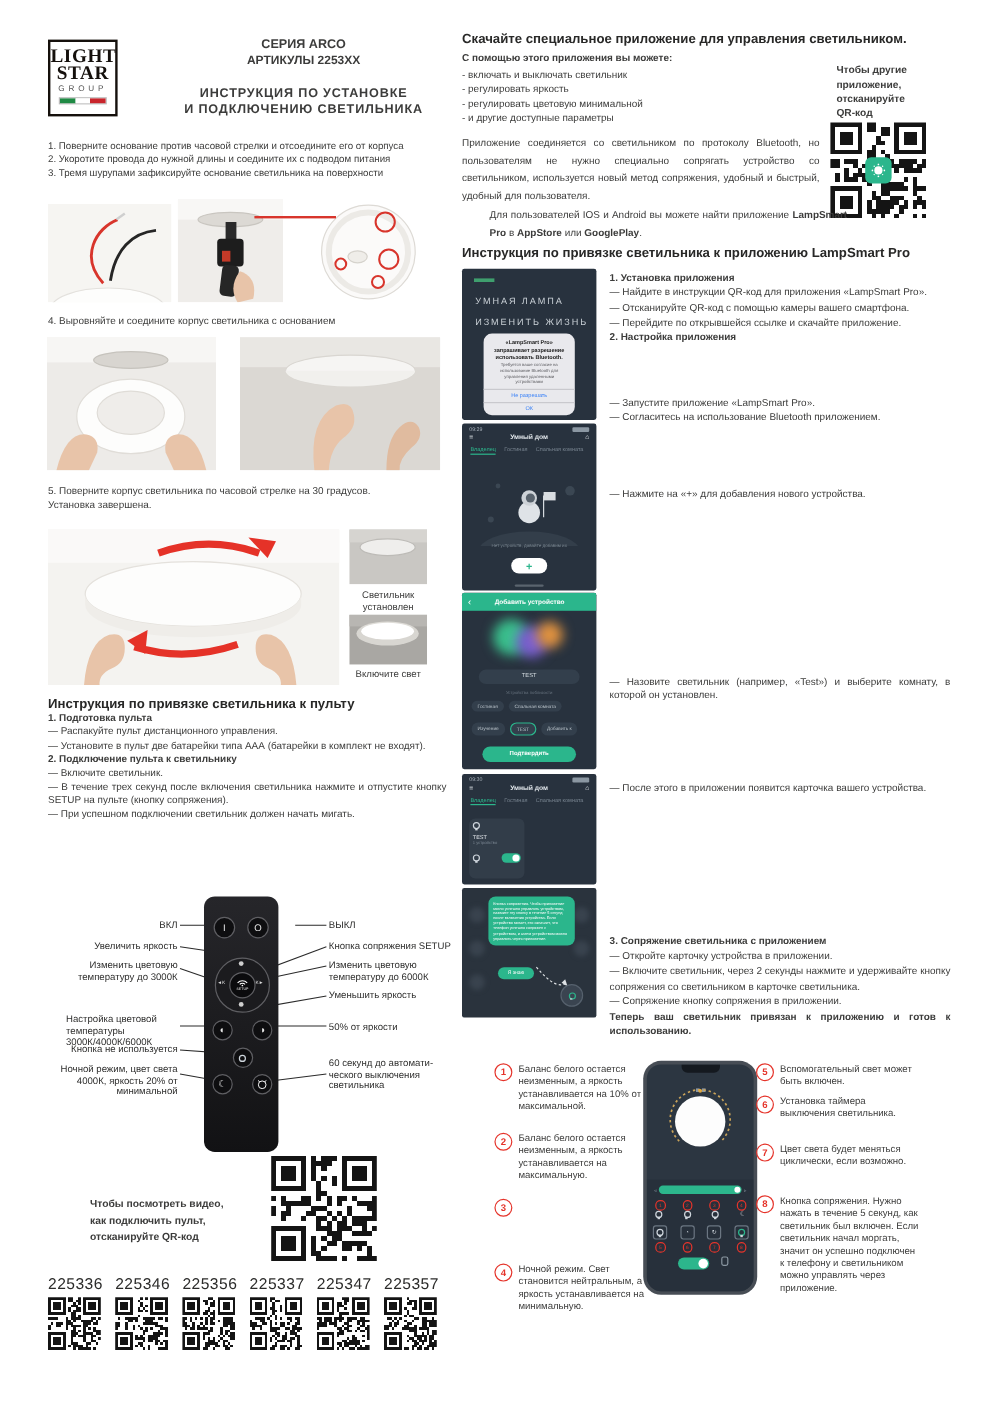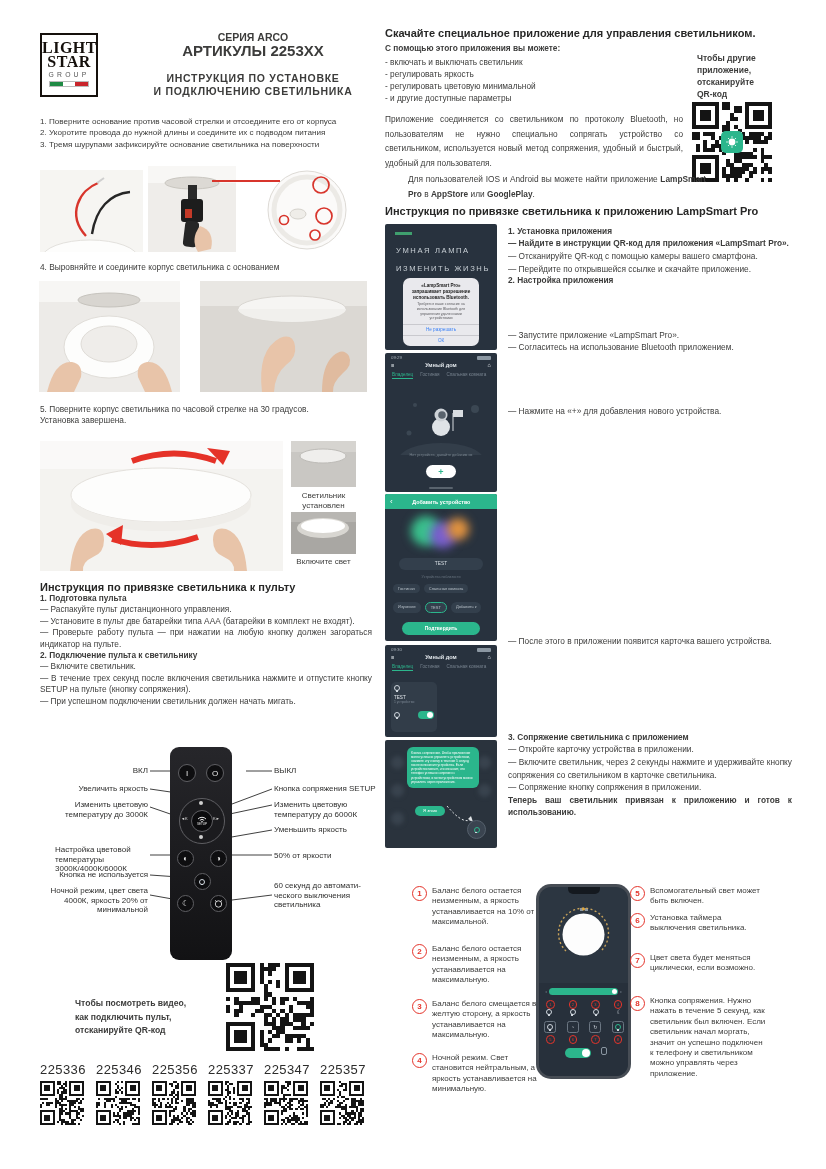--- a/index.html
+++ b/index.html
@@ -69,21 +69,21 @@
     <div class="lw">STAR</div>
     <div class="lg">GROUP</div>
     <div class="flag">
       <span style="background:#1f8a44"></span>
         <span style="background:#fff"></span>
         <span style="background:#c9252c"></span>
     </div>
   </div>
   <div class="abs" style="left:150px;top:31px;width:206px;text-align:center;">
     <div class="b" style="font-size:10.5px;line-height:13px;">СЕРИЯ ARCO</div>
-    <div class="b" style="font-size:15px;line-height:13px;">АРТИКУЛЫ 2253ХХ</div>
+    <div class="b" style="font-size:10px;line-height:13px;">АРТИКУЛЫ 2253ХХ</div>
     <div class="b" style="font-size:10.5px;line-height:13px;letter-spacing:.7px;margin-top:15px;">ИНСТРУКЦИЯ ПО УСТАНОВКЕ</div>
     <div class="b" style="font-size:10.5px;line-height:13px;letter-spacing:.7px;">И ПОДКЛЮЧЕНИЮ СВЕТИЛЬНИКА</div>
   </div>
 
   <div class="abs body" style="left:40px;top:116px;width:335px;">
     <div class="nw" style="font-size:8.1px">1. Поверните основание против часовой стрелки и отсоедините его от корпуса</div>
     <div class="nw" style="font-size:8.1px">2. Укоротите провода до нужной длины и соедините их с подводом питания</div>
     <div class="nw" style="font-size:8.1px">3. Тремя шурупами зафиксируйте основание светильника на поверхности</div>
   </div>
 
@@ -178,21 +178,20 @@
       <ellipse cx="32" cy="14" rx="22" ry="7" fill="#ffffff"></ellipse>
       </svg>
   </div>
   <div class="abs cap" style="left:291px;top:557px;width:65px;">Включите свет</div>
 
   <div class="abs" style="left:40px;top:581px;width:332px;">
     <div class="h2">Инструкция по привязке светильника к пульту</div>
     <div class="body b">1. Подготовка пульта</div>
     <div class="body">— Распакуйте пульт дистанционного управления.</div>
     <div class="body">— Установите в пульт две батарейки типа ААА (батарейки в комплект не входят).</div>
-    <div class="body">— Проверьте работу пульта — при нажатии на любую кнопку должен загораться индикатор на пульте.</div>
     <div class="body b">2. Подключение пульта к светильнику</div>
     <div class="body">— Включите светильник.</div>
     <div class="body">— В течение трех секунд после включения светильника нажмите и отпустите кнопку SETUP на пульте (кнопку сопряжения).</div>
     <div class="body">— При успешном подключении светильник должен начать мигать.</div>
   </div>
 
   <div class="abs" style="left:30px;top:745px;width:356px;height:235px;">
     <svg class="abs" style="left:0;top:0" width="356" height="235">
       <g stroke="#2a2a2a" stroke-width=".9">
         <line x1="120" y1="26" x2="147" y2="26"></line>
@@ -1404,21 +1403,21 @@
     <div class="s1big abs" style="top:40px;">ИЗМЕНИТЬ ЖИЗНЬ</div>
     <div class="abs" style="left:18px;top:54px;width:76px;background:#e9e9ed;border-radius:7px;padding-top:5px;color:#222;">
       <div class="b" style="font-size:4.6px;line-height:5.8px;text-align:center;padding:0 6px;">«LampSmart Pro» запрашивает разрешение использовать Bluetooth.</div>
       <div style="font-size:3.6px;line-height:4.6px;text-align:center;padding:2px 7px 3px 7px;color:#5c5c60;">Требуется ваше согласие на использование Bluetooth для управления удаленными устройствами</div>
       <div class="dlgbtn">Не разрешать</div>
       <div class="dlgbtn">ОК</div>
     </div>
   </div>
   <div class="abs" style="left:508px;top:226px;width:284px;">
     <div class="body b">1. Установка приложения</div>
-    <div class="body" style="line-height:12.6px;font-weight:bold;">— Найдите в инструкции QR-код для приложения «LampSmart Pro».</div>
+    <div class="body" style="line-height:12.6px;">— Найдите в инструкции QR-код для приложения «LampSmart Pro».</div>
     <div class="body" style="line-height:12.6px;">— Отсканируйте QR-код с помощью камеры вашего смартфона.</div>
     <div class="body" style="line-height:12.6px;">— Перейдите по открывшейся ссылке и скачайте приложение.</div>
     <div class="body b">2. Настройка приложения</div>
     <div class="body" style="line-height:12.6px;margin-top:42px;">— Запустите приложение «LampSmart Pro».</div>
     <div class="body" style="line-height:12.6px;">— Согласитесь на использование Bluetooth приложением.</div>
   </div>
 
   <div class="shot" style="left:385px;top:353px;width:112px;height:139px;">
     <div class="sbar">
         <span>09:29</span>
@@ -1465,20 +1464,21 @@
       <span class="chip">Гостиная</span>
       <span class="chip">Спальная комната</span>
     </div>
     <div class="abs" style="left:8px;top:108px;display:flex;gap:4px;">
       <span class="chip">Изучение</span>
       <span class="chip" style="border:.6px solid #2bb68c;">TEST</span>
       <span class="chip">Добавить к</span>
     </div>
     <div class="abs teal" style="left:17px;top:128px;width:78px;height:13px;border-radius:7px;text-align:center;font-size:5px;line-height:13px;font-weight:bold;">Подтвердить</div>
   </div>
+  <div class="abs body" style="left:508px;top:563px;width:284px;">— Назовите светильник (например, «Test») и выберите комнату, в которой он установлен.</div>
 
   <div class="shot" style="left:385px;top:645px;width:112px;height:92px;">
     <div class="sbar">
         <span>09:30</span>
         <span class="ic"></span>
       </div>
     <div class="shead">
         <span>≡</span>
         <span class="t">Умный дом</span>
         <span>⌂</span>
@@ -1493,58 +1493,57 @@
       <div style="font-size:4.6px;color:#e2e7eb;margin-top:4px;">TEST</div>
       <div style="font-size:3.4px;color:#7b8793;">1 устройство</div>
       <div style="display:flex;justify-content:space-between;align-items:center;margin-top:7px;">
         <span class="mini-bulb"></span>
         <span style="width:16px;height:8px;background:#2bb68c;border-radius:4px;position:relative;display:inline-block;">
             <span style="position:absolute;right:.7px;top:.7px;width:6.6px;height:6.6px;background:#fff;border-radius:50%;"></span>
           </span>
       </div>
     </div>
   </div>
-  <div class="abs body" style="left:508px;top:636px;width:284px;text-align:left;">— После этого в приложении появится карточка вашего устройства.</div>
+  <div class="abs body" style="left:508px;top:651px;width:284px;text-align:left;">— После этого в приложении появится карточка вашего устройства.</div>
 
   <div class="shot" style="left:385px;top:740px;width:112px;height:108px;background:#2a333d;">
     <div class="abs" style="left:6px;top:16px;width:13px;height:13px;border-radius:50%;background:#39434e;filter:blur(2px);"></div>
     <div class="abs" style="left:6px;top:44px;width:13px;height:13px;border-radius:50%;background:#39434e;filter:blur(2px);"></div>
     <div class="abs" style="left:6px;top:72px;width:13px;height:13px;border-radius:50%;background:#39434e;filter:blur(2px);"></div>
     <div class="abs" style="left:93px;top:16px;width:13px;height:13px;border-radius:50%;background:#39434e;filter:blur(2px);"></div>
     <div class="abs" style="left:93px;top:44px;width:13px;height:13px;border-radius:50%;background:#39434e;filter:blur(2px);"></div>
     <div class="abs" style="left:22px;top:7px;width:72px;background:#2bb68c;border-radius:6px;padding:4px;box-sizing:border-box;font-size:3.2px;line-height:4.1px;color:#fff;">Кнопка сопряжения. Чтобы приложение могло успешно управлять устройством, нажмите эту кнопку в течение 5 секунд после включения устройства. Если устройство мигает, это означает, что телефон успешно сопряжен с устройством, и затем устройством можно управлять через приложение.</div>
     <div class="abs teal" style="left:30px;top:66px;width:30px;height:10px;border-radius:5px;text-align:center;font-size:4.2px;line-height:10px;">Я знаю</div>
     <svg class="abs" style="left:58px;top:62px;" width="34" height="26">
       <path d="M4 4 C16 18 22 20 28 18" stroke="#dfe3e6" stroke-width="1" fill="none" stroke-dasharray="2 2"></path>
       <polygon points="30,20 25,17 28,14" fill="#dfe3e6"></polygon>
       </svg>
     <div class="abs" style="left:82px;top:80px;width:17px;height:17px;border-radius:50%;background:#3a4450;border:1px solid #55606c;display:flex;align-items:center;justify-content:center;">
       <span class="mini-bulb" style="border-color:#2bb68c;"></span>
     </div>
   </div>
-  <div class="abs" style="left:508px;top:732px;width:284px;">
+  <div class="abs" style="left:508px;top:779px;width:284px;">
     <div class="body b">3. Сопряжение светильника с приложением</div>
     <div class="body" style="line-height:12.6px;">— Откройте карточку устройства в приложении.</div>
     <div class="body" style="line-height:12.6px;">— Включите светильник, через 2 секунды нажмите и удерживайте кнопку сопряжения со светильником в карточке светильника.</div>
     <div class="body" style="line-height:12.6px;">— Сопряжение кнопку сопряжения в приложении.</div>
     <div class="body b" style="line-height:12.6px;">Теперь ваш светильник привязан к приложению и готов к использованию.</div>
   </div>
 
 
   <div class="fn-item" style="left:412px;top:886px;width:128px;">
     <span class="fn-num">1</span>
     <span class="fn-text" style="width:110px;">Баланс белого остается неизменным, а яркость устанавливается на 10% от максимальной.</span>
   </div>
   <div class="fn-item" style="left:412px;top:944px;width:128px;">
     <span class="fn-num">2</span>
     <span class="fn-text" style="width:110px;">Баланс белого остается неизменным, а яркость устанавливается на максимальную.</span>
   </div>
   <div class="fn-item" style="left:412px;top:999px;width:128px;">
     <span class="fn-num">3</span>
-    <span class="fn-text" style="width:110px;">Баланс белого смещается в желтую сторону, а яркость устанавливается на максимальную.</span>
   </div>
   <div class="fn-item" style="left:412px;top:1053px;width:128px;">
     <span class="fn-num">4</span>
     <span class="fn-text" style="width:110px;">Ночной режим. Свет становится нейтральным, а яркость устанавливается на минимальную.</span>
   </div>
 
   <div class="fphone" style="left:536px;top:884px;width:95px;height:195px;">
     <div class="fscreen">
       <div class="notch"></div>
       <div style="text-align:center;margin-top:10px;"><span style="display:inline-block;width:3px;height:3px;background:#8b97a2;margin:0 1px;"></span><span style="display:inline-block;width:3px;height:3px;background:#8b97a2;margin:0 1px;"></span></div>

